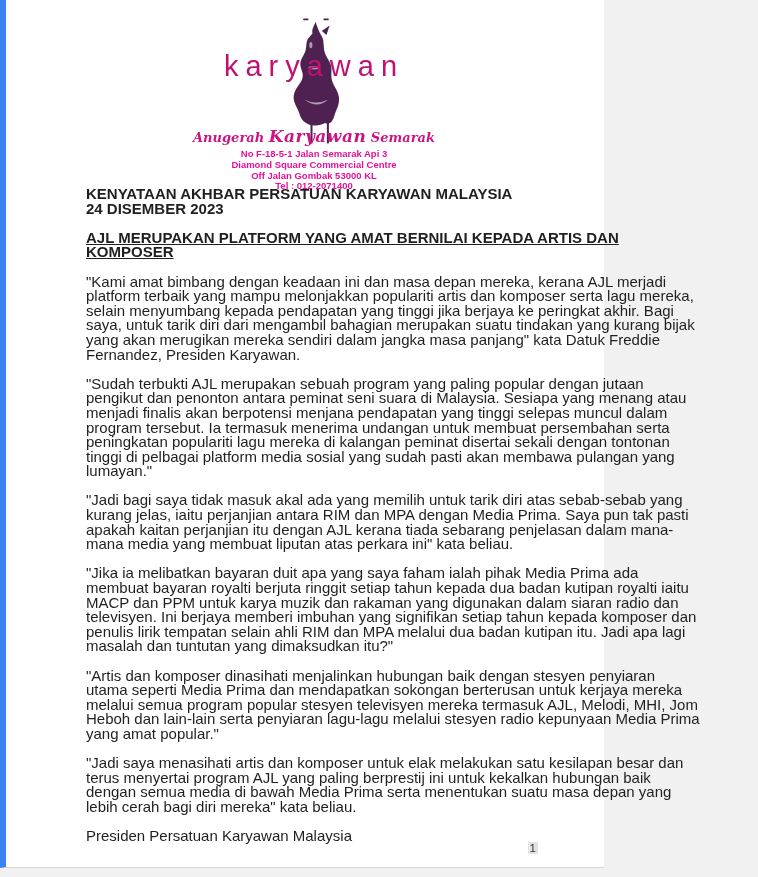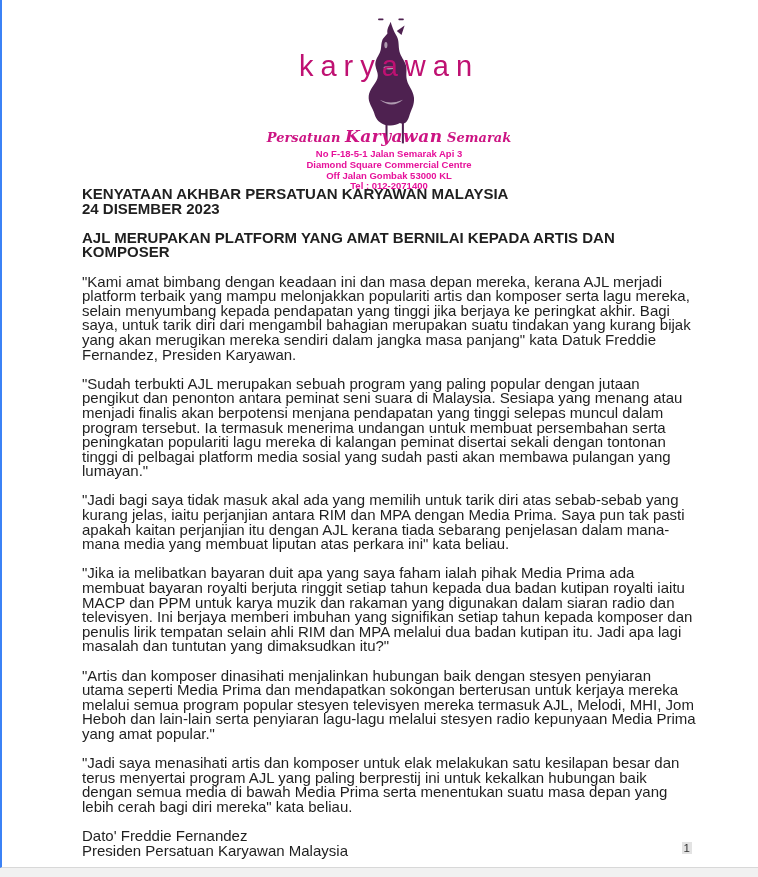--- a/index.html
+++ b/index.html
@@ -13,23 +13,23 @@
   *{box-sizing:border-box;}
   html,body{margin:0;padding:0;}
   body{
     width:758px;height:877px;
     background:var(--viewer-background);
     overflow:hidden;
     font-family:"Liberation Sans", sans-serif;
   }
   .page{
     position:relative;
-    width:758px;height:868px;
+    width:604px;height:868px;
     background:var(--page-background);
-    border-left:2px solid #3b82f6;
+    border-left:6px solid #3b82f6;
     border-bottom:1px solid #d8d8d8;
   }
   
   .letterhead{
     position:absolute;left:0;top:0;right:0;height:200px;
     transform:translateX(9px);
     text-align:center;
   }
   .logo{position:absolute;left:0;right:0;top:0;height:126px;}
   .puppet{
@@ -56,21 +56,21 @@
     color:var(--brand-pink);
   }
   
   .docbody{
     position:absolute;left:80px;top:187px;width:614px;
     font-size:15px;line-height:14.6px;
     color:var(--body-text);
   }
   .docbody p{margin:0 0 14.6px 0;}
   .heading-block{margin:0 0 14.6px 0;font-weight:bold;}
-  .doc-title{font-weight:bold;}
+  .doc-title{font-weight:bold;text-decoration:underline;}
   .sig-line{margin:0;}
   .closing{margin-bottom:14.6px;}
   
   .pagenum{
     position:absolute;right:66px;bottom:13px;
     font-size:11.5px;color:#333333;
     background:#e3e3e3;
     padding:0 2px;
   }
 </style>
@@ -114,21 +114,21 @@
         <g fill="#ffffff" opacity="0.55">
           <ellipse cx="50" cy="63" rx="7" ry="2.2"></ellipse>
           <path d="M38 104 q14 7 30 0 q-14 12 -30 0 z"></path>
           <ellipse cx="46" cy="34" rx="2" ry="4"></ellipse>
         </g>
       </svg>
       <div class="logo-word">karyawan</div>
     </div>
 
     <div class="org-name">
-      <span class="on-pre">Persatuan</span>
+      <span class="on-pre">Anugerah</span>
       <span class="on-main">Karyawan</span>
       <span class="on-suf">Semarak</span>
     </div>
 
     <div class="address">
       <div>No F-18-5-1 Jalan Semarak Api 3</div>
       <div>Diamond Square Commercial Centre</div>
       <div>Off Jalan Gombak 53000 KL</div>
       <div>Tel : 012-2071400</div>
     </div>
@@ -143,18 +143,17 @@
     <p class="doc-title">AJL MERUPAKAN PLATFORM YANG AMAT BERNILAI KEPADA ARTIS DAN KOMPOSER</p>
 
     <p>"Kami amat bimbang dengan keadaan ini dan masa depan mereka, kerana AJL merjadi platform terbaik yang mampu melonjakkan populariti artis dan komposer serta lagu mereka, selain menyumbang kepada pendapatan yang tinggi jika berjaya ke peringkat akhir. Bagi saya, untuk tarik diri dari mengambil bahagian merupakan suatu tindakan yang kurang bijak yang akan merugikan mereka sendiri dalam jangka masa panjang" kata Datuk Freddie Fernandez, Presiden Karyawan.</p>
     <p>"Sudah terbukti AJL merupakan sebuah program yang paling popular dengan jutaan pengikut dan penonton antara peminat seni suara di Malaysia. Sesiapa yang menang atau menjadi finalis akan berpotensi menjana pendapatan yang tinggi selepas muncul dalam program tersebut. Ia termasuk menerima undangan untuk membuat persembahan serta peningkatan populariti lagu mereka di kalangan peminat disertai sekali dengan tontonan tinggi di pelbagai platform media sosial yang sudah pasti akan membawa pulangan yang lumayan."</p>
     <p>"Jadi bagi saya tidak masuk akal ada yang memilih untuk tarik diri atas sebab-sebab yang kurang jelas, iaitu perjanjian antara RIM dan MPA dengan Media Prima. Saya pun tak pasti apakah kaitan perjanjian itu dengan AJL kerana tiada sebarang penjelasan dalam mana-mana media yang membuat liputan atas perkara ini" kata beliau.</p>
     <p>"Jika ia melibatkan bayaran duit apa yang saya faham ialah pihak Media Prima ada membuat bayaran royalti berjuta ringgit setiap tahun kepada dua badan kutipan royalti iaitu MACP dan PPM untuk karya muzik dan rakaman yang digunakan dalam siaran radio dan televisyen. Ini berjaya memberi imbuhan yang signifikan setiap tahun kepada komposer dan penulis lirik tempatan selain ahli RIM dan MPA melalui dua badan kutipan itu. Jadi apa lagi masalah dan tuntutan yang dimaksudkan itu?"</p>
     <p>"Artis dan komposer dinasihati menjalinkan hubungan baik dengan stesyen penyiaran utama seperti Media Prima dan mendapatkan sokongan berterusan untuk kerjaya mereka melalui semua program popular stesyen televisyen mereka termasuk AJL, Melodi, MHI, Jom Heboh dan lain-lain serta penyiaran lagu-lagu melalui stesyen radio kepunyaan Media Prima yang amat popular."</p>
     <p>"Jadi saya menasihati artis dan komposer untuk elak melakukan satu kesilapan besar dan terus menyertai program AJL yang paling berprestij ini untuk kekalkan hubungan baik dengan semua media di bawah Media Prima serta menentukan suatu masa depan yang lebih cerah bagi diri mereka" kata beliau.</p>
 
 
-    <div class="sig-line">Dato' Freddie Fernandez</div>
     <div class="sig-line">Presiden Persatuan Karyawan Malaysia</div>
   </main>
 
   <div class="pagenum">1</div>
 </div>
 
 </body></html>

